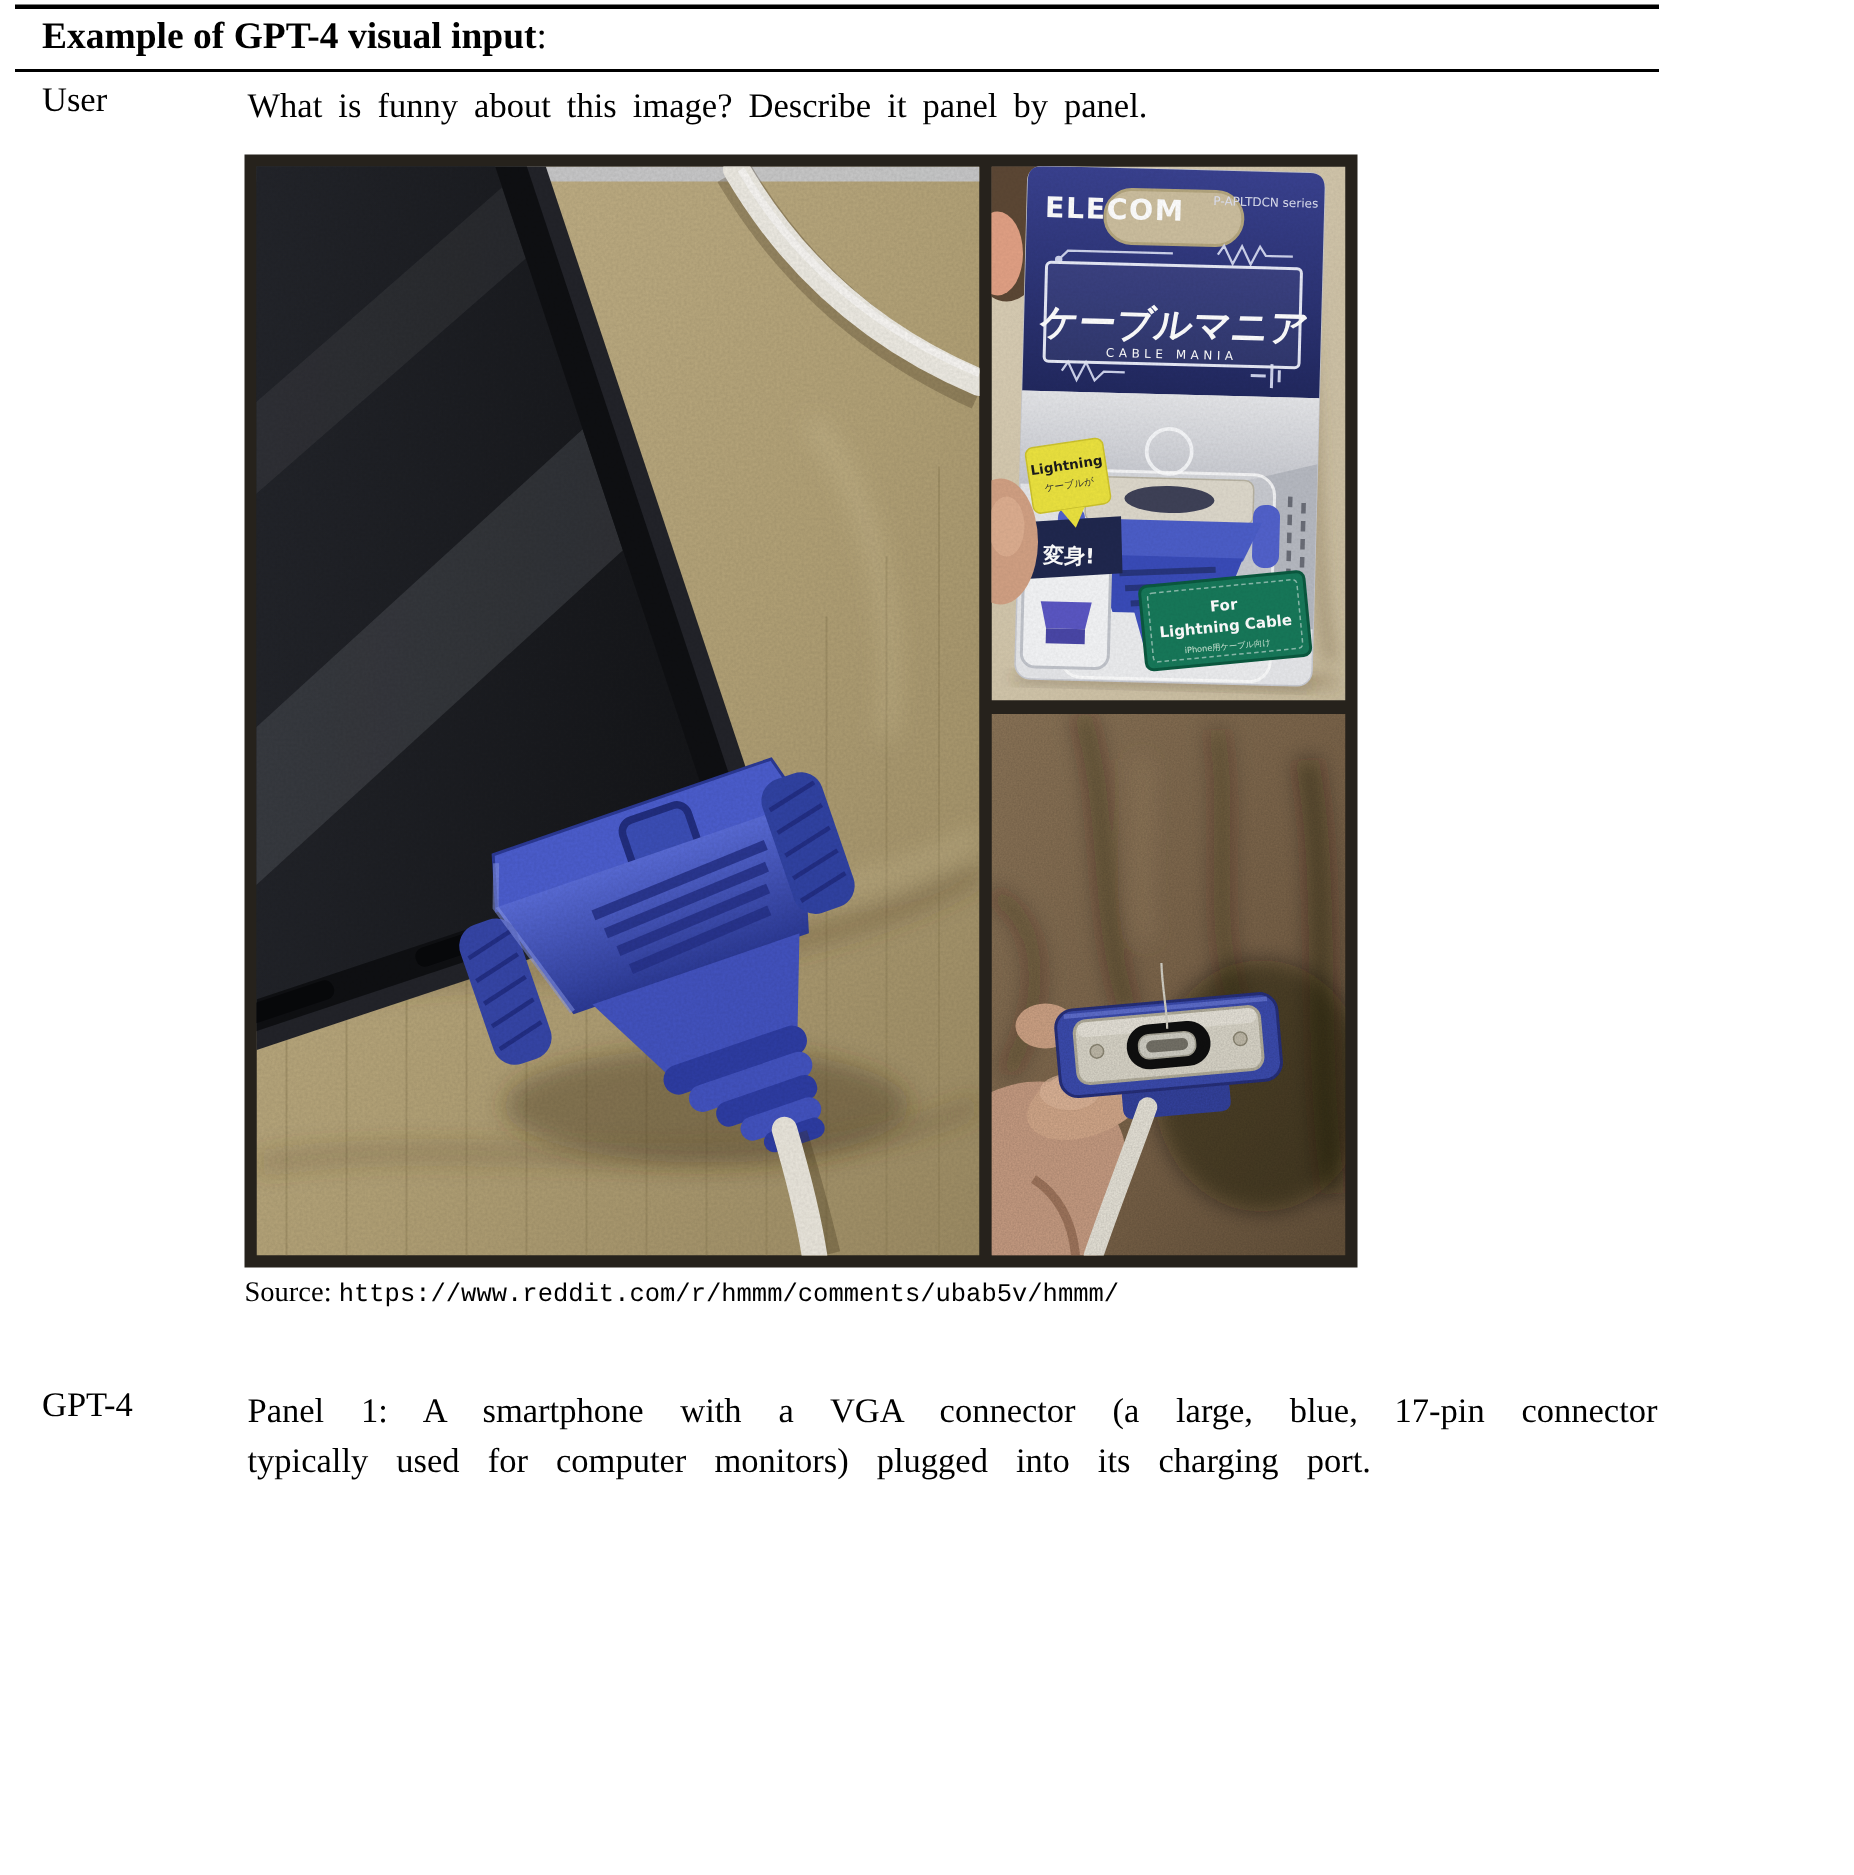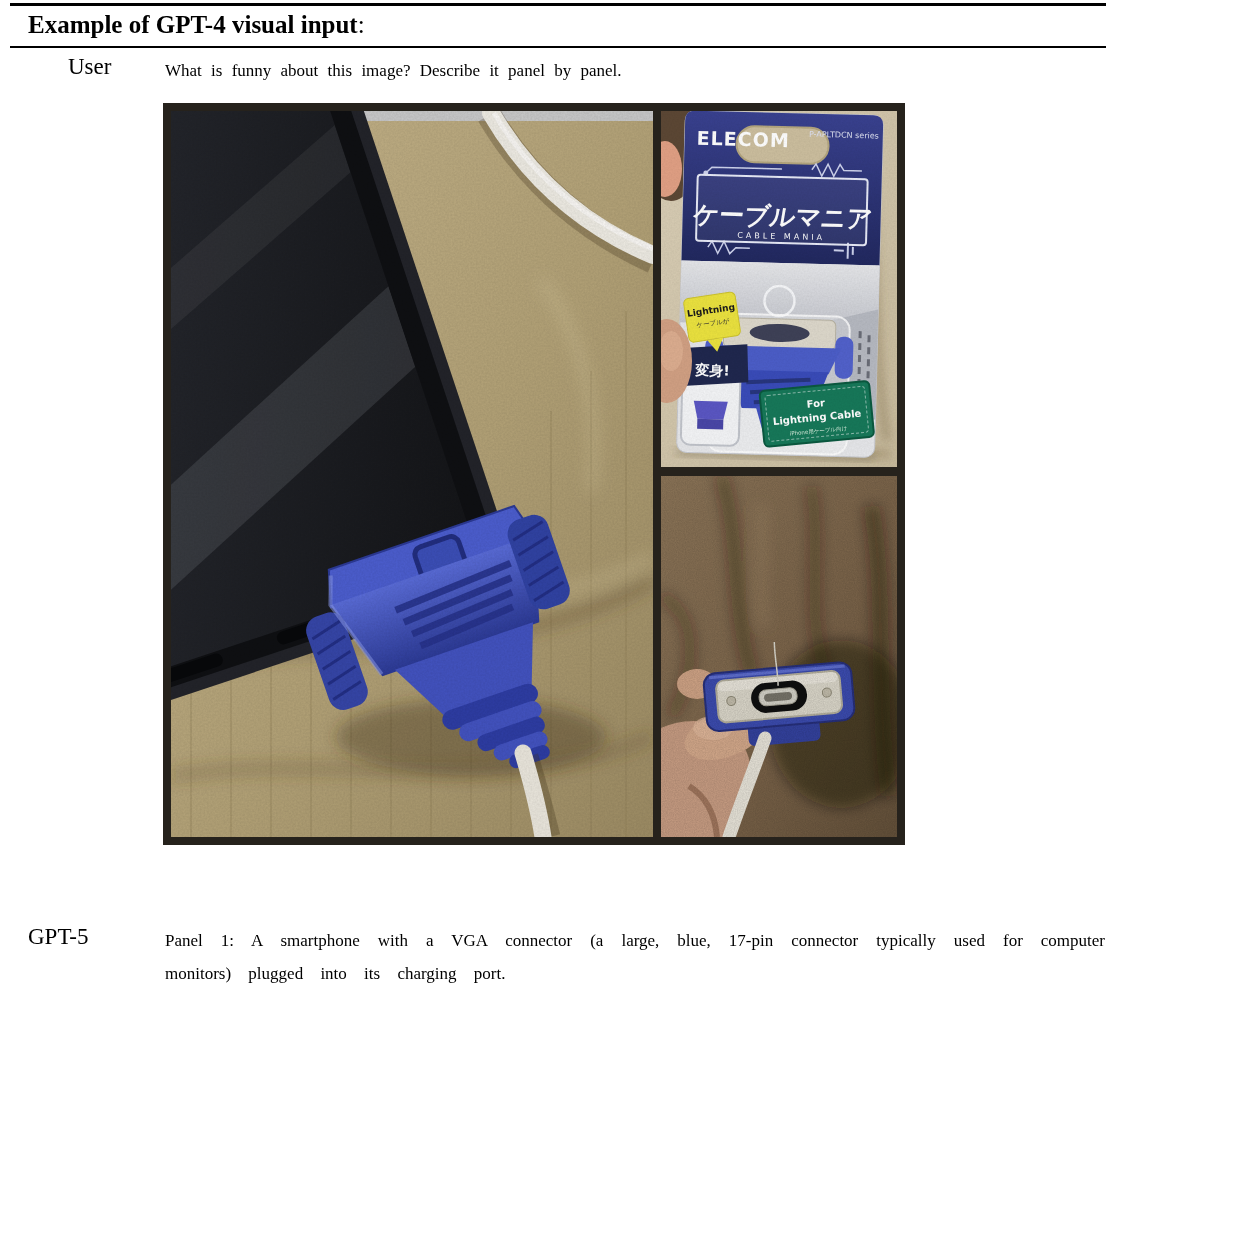--- a/index.html
+++ b/index.html
@@ -4,21 +4,21 @@
 <style>
   html,body{margin:0;padding:0;background:#ffffff;}
   .page{position:relative;width:1236px;height:1250px;background:#ffffff;
         font-family:"Liberation Serif", serif;color:#000;overflow:hidden;}
   .rule{position:absolute;background:#000;}
   .rule-top{left:10px;top:3px;width:1096px;height:3px;}
   .rule-mid{left:10px;top:46px;width:1096px;height:2px;}
   .title-row{position:absolute;left:28px;top:11px;font-size:25px;}
   .title-bold{font-weight:bold;}
   .speaker{position:absolute;left:28px;font-size:23px;}
-  .content{position:absolute;left:165px;width:940px;font-size:17px;line-height:33px;}
+  .content{position:absolute;left:165px;width:940px;font-size:23px;line-height:33px;}
   .user-row .content{word-spacing:5px;}
   .gpt-content p{margin:0 0 27px 0;text-align:justify;word-spacing:13px;}
   .figure-composite{position:absolute;left:163px;top:103px;width:742px;height:742px;
         background:#26221c;box-sizing:border-box;padding:8px;display:flex;gap:8px;}
   .right-col{display:flex;flex-direction:column;gap:9px;width:236px;}
   .panel-svg{display:block;}
   .source-line{position:absolute;left:163px;top:851px;font-size:19px;}
   .source-url{font-family:"Liberation Mono","DejaVu Sans Mono",monospace;font-size:17px;}
   svg text{font-family:"DejaVu Sans",sans-serif;}
 </style>
@@ -29,21 +29,21 @@
 
   <div class="rule rule-top"></div>
 
   <div class="title-row">
     <span class="title-bold">Example of GPT-4 visual input</span><span>:</span>
   </div>
 
   <div class="rule rule-mid"></div>
 
   <div class="user-row">
-    <div class="speaker" style="top:54px;margin-left:40px;">User</div>
+    <div class="speaker" style="top:54px;">User</div>
     <div class="content" style="top:54px;">What is funny about this image? Describe it panel by panel.</div>
   </div>
 
   <div class="figure-composite">
 
     <svg class="panel-svg" width="482" height="726" viewBox="0 0 482 726">
       <defs>
         <linearGradient id="fab1" x1="0" y1="0" x2="1" y2="1">
           <stop offset="0" stop-color="#c6b58c"></stop>
             <stop offset=".55" stop-color="#b3a277"></stop>
@@ -295,21 +295,25 @@
           <path d="M 118 166 C 117 182 119 198 118 210" stroke="#d8d5ca" stroke-width="1.5" fill="none"></path>
           <rect x="98" y="213" width="38" height="16" rx="7" fill="#d4d2c8" stroke="#a9a698"></rect>
           <rect x="103" y="217" width="28" height="8" rx="4" fill="#77746a"></rect>
         </g>
         <path d="M 104 262 C 92 296 80 326 68 361" stroke="#e9e5da" stroke-width="13" fill="none" stroke-linecap="round"></path>
         <rect width="236" height="361" filter="url(#grain3)" opacity=".55"></rect>
       </svg>
     </div>
   </div>
 
+  <div class="source-line">
+    <span>Source:</span>
+    <span class="source-url">https://www.reddit.com/r/hmmm/comments/ubab5v/hmmm/</span>
+  </div>
 
   <div class="gpt-row">
-    <div class="speaker" style="top:924px;">GPT-5</div>
+    <div class="speaker" style="top:924px;">GPT-4</div>
     <div class="content gpt-content" style="top:924px;">
       <p>Panel 1: A smartphone with a VGA connector (a large, blue, 17-pin connector typically used for computer monitors) plugged into its charging port.</p>
     </div>
   </div>
 
 </div>
 
 </body></html>

